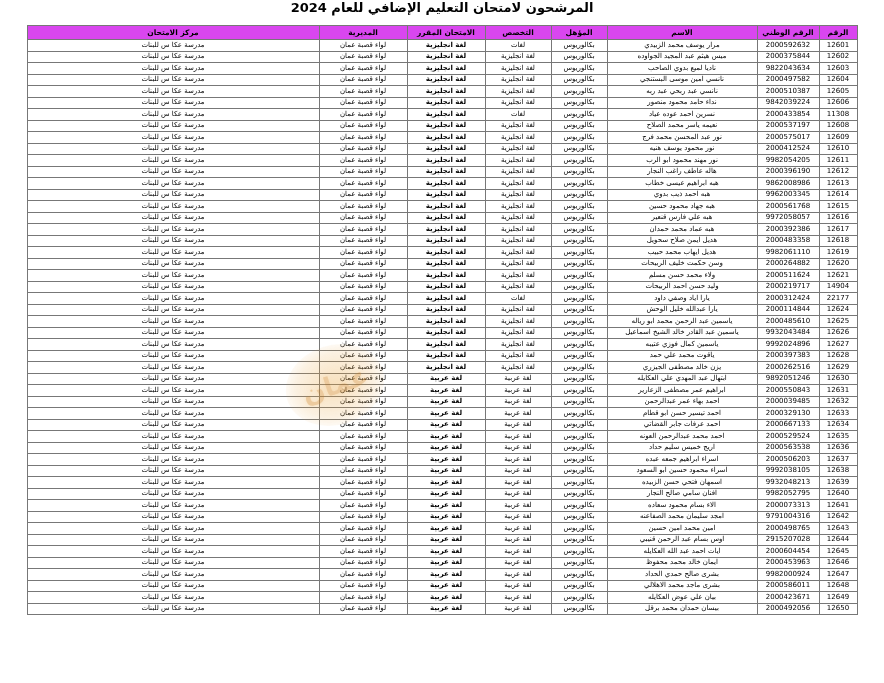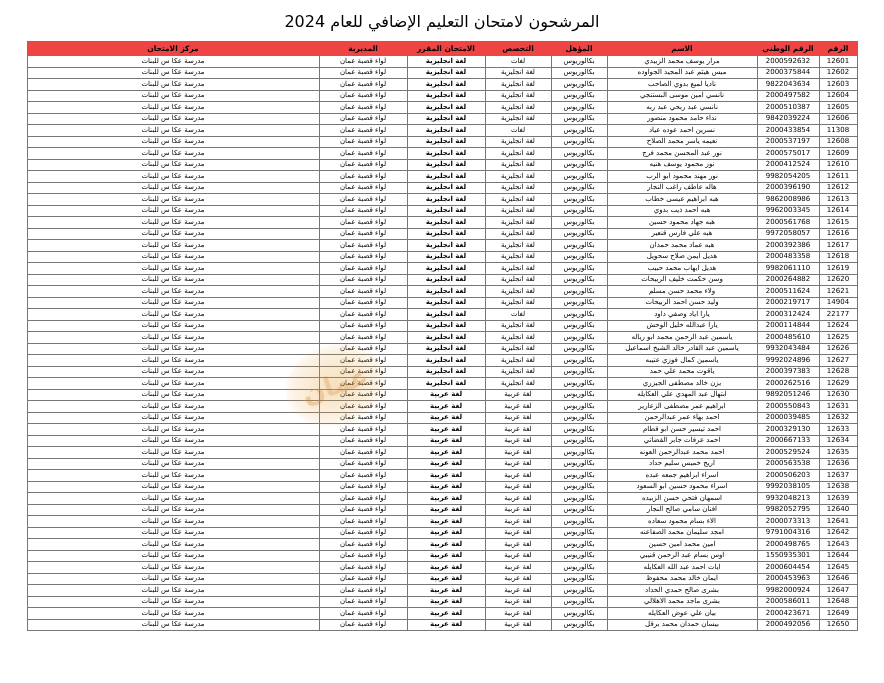--- a/index.html
+++ b/index.html
@@ -7,23 +7,22 @@
     width:884px;height:683px;
     background:#ffffff;
     font-family:"DejaVu Sans",sans-serif;
     color:#000;
     position:relative;
     overflow:hidden;
   }
   .page{width:884px;height:683px;position:relative;}
   .page-title{
     text-align:center;
-    font-size:16px;
-    font-weight:normal;
-    padding-top:12px;
+    font-size:13px;
+    font-weight:bold;
     margin:0 0 10px 0;
   }
   table.candidates{
     border-collapse:collapse;
     width:830px;
     margin:0 auto;
     table-layout:fixed;
     font-size:7px;
   }
   table.candidates th,
@@ -34,21 +33,21 @@
     padding:0 1px;
     overflow:hidden;
     white-space:nowrap;
     height:10.5px;
     line-height:1.05;
   }
   table.candidates th{
     font-weight:bold;
     font-size:7.5px;
     height:13px;
-    background:#ef4444;
+    background:#d946ef;
   }
   td.exam-cell{font-weight:bold;}
   
   col.c-no{width:38px;}
   col.c-nat{width:62px;}
   col.c-name{width:150px;}
   col.c-qual{width:56px;}
   col.c-spec{width:66px;}
   col.c-exam{width:78px;}
   col.c-dir{width:88px;}
@@ -544,21 +543,21 @@
           <td>2000498765</td>
           <td>امين محمد امين حسين</td>
           <td>بكالوريوس</td>
           <td>لغة عربية</td>
           <td class="exam-cell">لغة عربية</td>
           <td>لواء قصبة عمان</td>
           <td>مدرسة عكا س للبنات</td>
         </tr>
         <tr>
           <td>12644</td>
-          <td>1550935301</td>
+          <td>2915207028</td>
           <td>اوس بسام عبد الرحمن قنيبي</td>
           <td>بكالوريوس</td>
           <td>لغة عربية</td>
           <td class="exam-cell">لغة عربية</td>
           <td>لواء قصبة عمان</td>
           <td>مدرسة عكا س للبنات</td>
         </tr>
         <tr>
           <td>12645</td>
           <td>2000604454</td>

